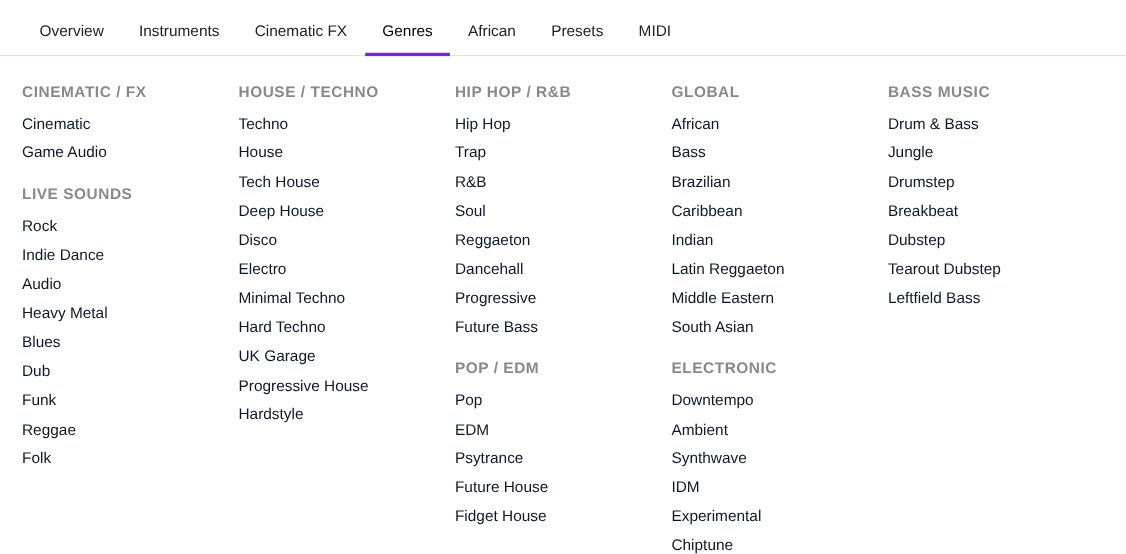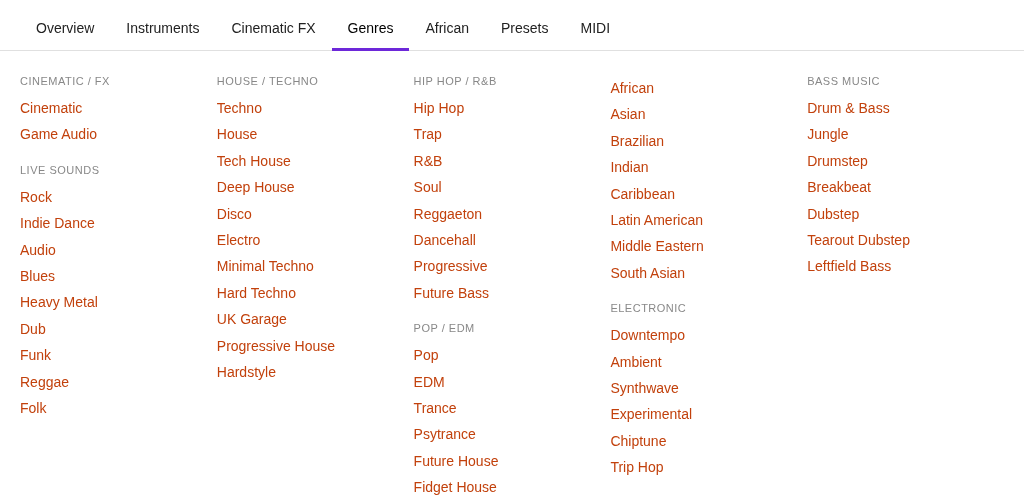--- a/index.html
+++ b/index.html
@@ -41,35 +41,35 @@
     }
 
     
     .column {
       flex: 1;
       min-width: 180px;
       padding-right: 10px;
     }
 
     .section-title {
-      font-size: 11px;
-      font-weight: 400;
+      font-size: 14px;
+      font-weight: 700;
       color: #888;
       letter-spacing: 0.5px;
       text-transform: uppercase;
       margin-bottom: 8px;
       margin-top: 16px;
     }
     .section-title:first-child { margin-top: 0; }
 
     .genre-item {
       display: block;
       padding: 2px 0;
       font-size: 14px;
-      color: #c2410c;
+      color: #0f172a;
       cursor: pointer;
       line-height: 1.6;
     }
   </style>
 </head>
 <body>
 
 <nav>
     <div class="nav-item">Overview</div>
     <div class="nav-item">Instruments</div>
@@ -82,22 +82,22 @@
 
 <div class="content">
     <div class="column">
       <div class="section-title">CINEMATIC / FX</div>
       <span class="genre-item">Cinematic</span>
       <span class="genre-item">Game Audio</span>
       <div class="section-title">LIVE SOUNDS</div>
       <span class="genre-item">Rock</span>
       <span class="genre-item">Indie Dance</span>
       <span class="genre-item">Audio</span>
+      <span class="genre-item">Heavy Metal</span>
       <span class="genre-item">Blues</span>
-      <span class="genre-item">Heavy Metal</span>
       <span class="genre-item">Dub</span>
       <span class="genre-item">Funk</span>
       <span class="genre-item">Reggae</span>
       <span class="genre-item">Folk</span>
     </div>
     <div class="column">
       <div class="section-title">HOUSE / TECHNO</div>
       <span class="genre-item">Techno</span>
       <span class="genre-item">House</span>
       <span class="genre-item">Tech House</span>
@@ -116,38 +116,39 @@
       <span class="genre-item">Trap</span>
       <span class="genre-item">R&amp;B</span>
       <span class="genre-item">Soul</span>
       <span class="genre-item">Reggaeton</span>
       <span class="genre-item">Dancehall</span>
       <span class="genre-item">Progressive</span>
       <span class="genre-item">Future Bass</span>
       <div class="section-title">POP / EDM</div>
       <span class="genre-item">Pop</span>
       <span class="genre-item">EDM</span>
-      <span class="genre-item">Trance</span>
       <span class="genre-item">Psytrance</span>
       <span class="genre-item">Future House</span>
       <span class="genre-item">Fidget House</span>
     </div>
     <div class="column">
+      <div class="section-title">GLOBAL</div>
       <span class="genre-item">African</span>
-      <span class="genre-item">Asian</span>
+      <span class="genre-item">Bass</span>
       <span class="genre-item">Brazilian</span>
+      <span class="genre-item">Caribbean</span>
       <span class="genre-item">Indian</span>
-      <span class="genre-item">Caribbean</span>
-      <span class="genre-item">Latin American</span>
+      <span class="genre-item">Latin Reggaeton</span>
       <span class="genre-item">Middle Eastern</span>
       <span class="genre-item">South Asian</span>
       <div class="section-title">ELECTRONIC</div>
       <span class="genre-item">Downtempo</span>
       <span class="genre-item">Ambient</span>
       <span class="genre-item">Synthwave</span>
+      <span class="genre-item">IDM</span>
       <span class="genre-item">Experimental</span>
       <span class="genre-item">Chiptune</span>
       <span class="genre-item">Trip Hop</span>
     </div>
     <div class="column">
       <div class="section-title">BASS MUSIC</div>
       <span class="genre-item">Drum &amp; Bass</span>
       <span class="genre-item">Jungle</span>
       <span class="genre-item">Drumstep</span>
       <span class="genre-item">Breakbeat</span>

